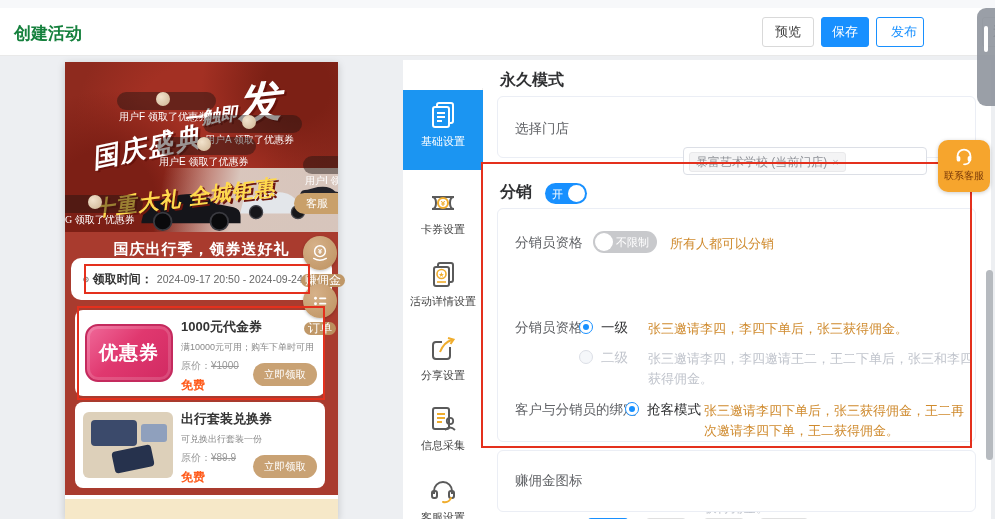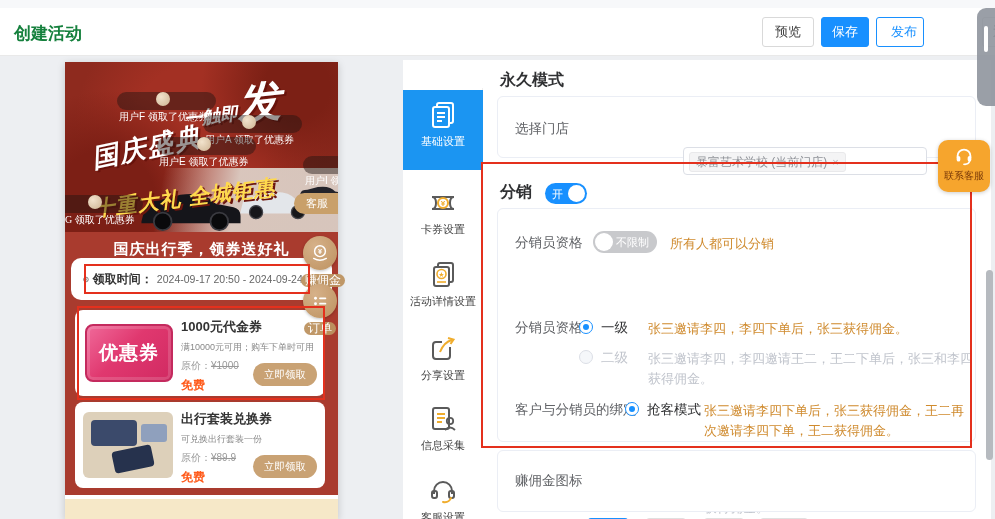--- a/index.html
+++ b/index.html
@@ -49,21 +49,21 @@
     border-radius:12px 0 0 12px; z-index:6; }
 
   .m-title { position:absolute; left:0; top:178px; width:273px; text-align:center; color:#fff; font-size:15px; font-weight:bold; letter-spacing:1px; }
   .claim-box { position:absolute; left:6px; top:196px; width:261px; height:42px; background:#fff; border-radius:10px;
     display:flex; align-items:center; padding-left:12px; gap:4px; }
   .claim-label { font-size:12px; font-weight:bold; color:#333; white-space:nowrap; }
   .claim-value { font-size:10.5px; color:#666; white-space:nowrap; }
 
   .coupon { position:absolute; left:10px; width:250px; height:86px; background:#fff; border-radius:8px; }
   #coupon-0 { top:248px; } #coupon-1 { top:340px; }
-  .cpn-badge { position:absolute; left:10px; top:14px; width:88px; height:58px; border-radius:8px;
+  .cpn-badge { position:absolute; left:10px; top:14px; width:88px; height:58px; border-radius:13px;
     background:linear-gradient(135deg,#f06a9a 0%,#e0386f 45%,#d12a62 100%); border:2px solid #c42a5e;
     color:#fff; font-size:19px; font-weight:bold; display:flex; align-items:center; justify-content:center; letter-spacing:1px;
     box-shadow:inset 0 0 0 3px rgba(255,255,255,.15); }
   .cpn-img { position:absolute; left:8px; top:10px; width:90px; height:66px; border-radius:6px; background:#ddd0ba; overflow:hidden; }
   .cpn-img .b1 { position:absolute; left:8px; top:8px; width:46px; height:26px; background:#3b4a6b; border-radius:4px; }
   .cpn-img .b2 { position:absolute; left:30px; top:36px; width:40px; height:22px; background:#26324d; border-radius:4px; transform:rotate(-12deg); }
   .cpn-img .b3 { position:absolute; left:58px; top:12px; width:26px; height:18px; background:#8fa0bd; border-radius:3px; }
   .cpn-body { position:absolute; left:106px; top:6px; right:6px; }
   .cpn-title { font-size:13px; font-weight:bold; color:#333; margin-top:2px; }
   .cpn-desc { font-size:9px; color:#888; margin-top:5px; white-space:nowrap; }

